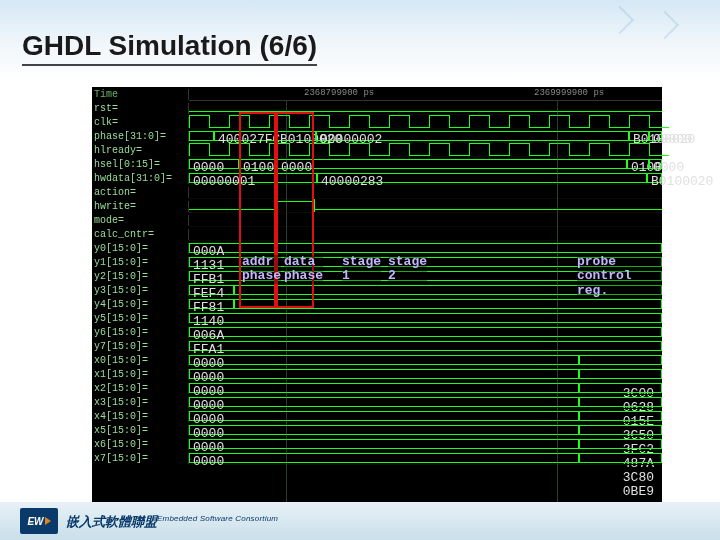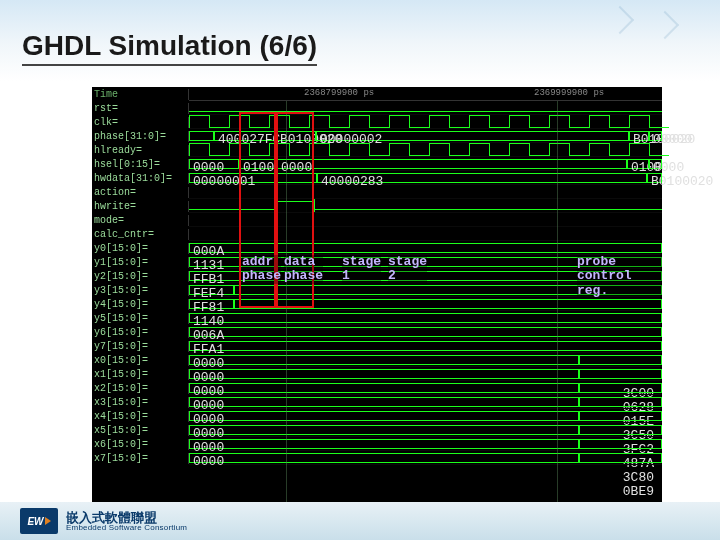--- a/index.html
+++ b/index.html
@@ -163,22 +163,23 @@
     border-radius: 2px;
   }
   .logo-arrow {
     display:inline-block; width:0;height:0;
     border-top:4px solid transparent;
     border-bottom:4px solid transparent;
     border-left:6px solid #e08020;
     margin-left:1px;
   }
   .footer-text {
-    display:flex; flex-direction: column;
+    display:flex; flex-direction: row;
     line-height:1;
+    font-style:italic;
   }
   .footer-text .zh { font-size: 13px; font-weight:bold; color:#0a3a6a; }
   .footer-text .en { font-size: 8px; color:#0a3a6a; letter-spacing:0.2px; }
 </style>
 </head>
 <body>
 
 <div class="top-decoration"></div>
 
 <div class="title">GHDL Simulation (6/6)</div>

